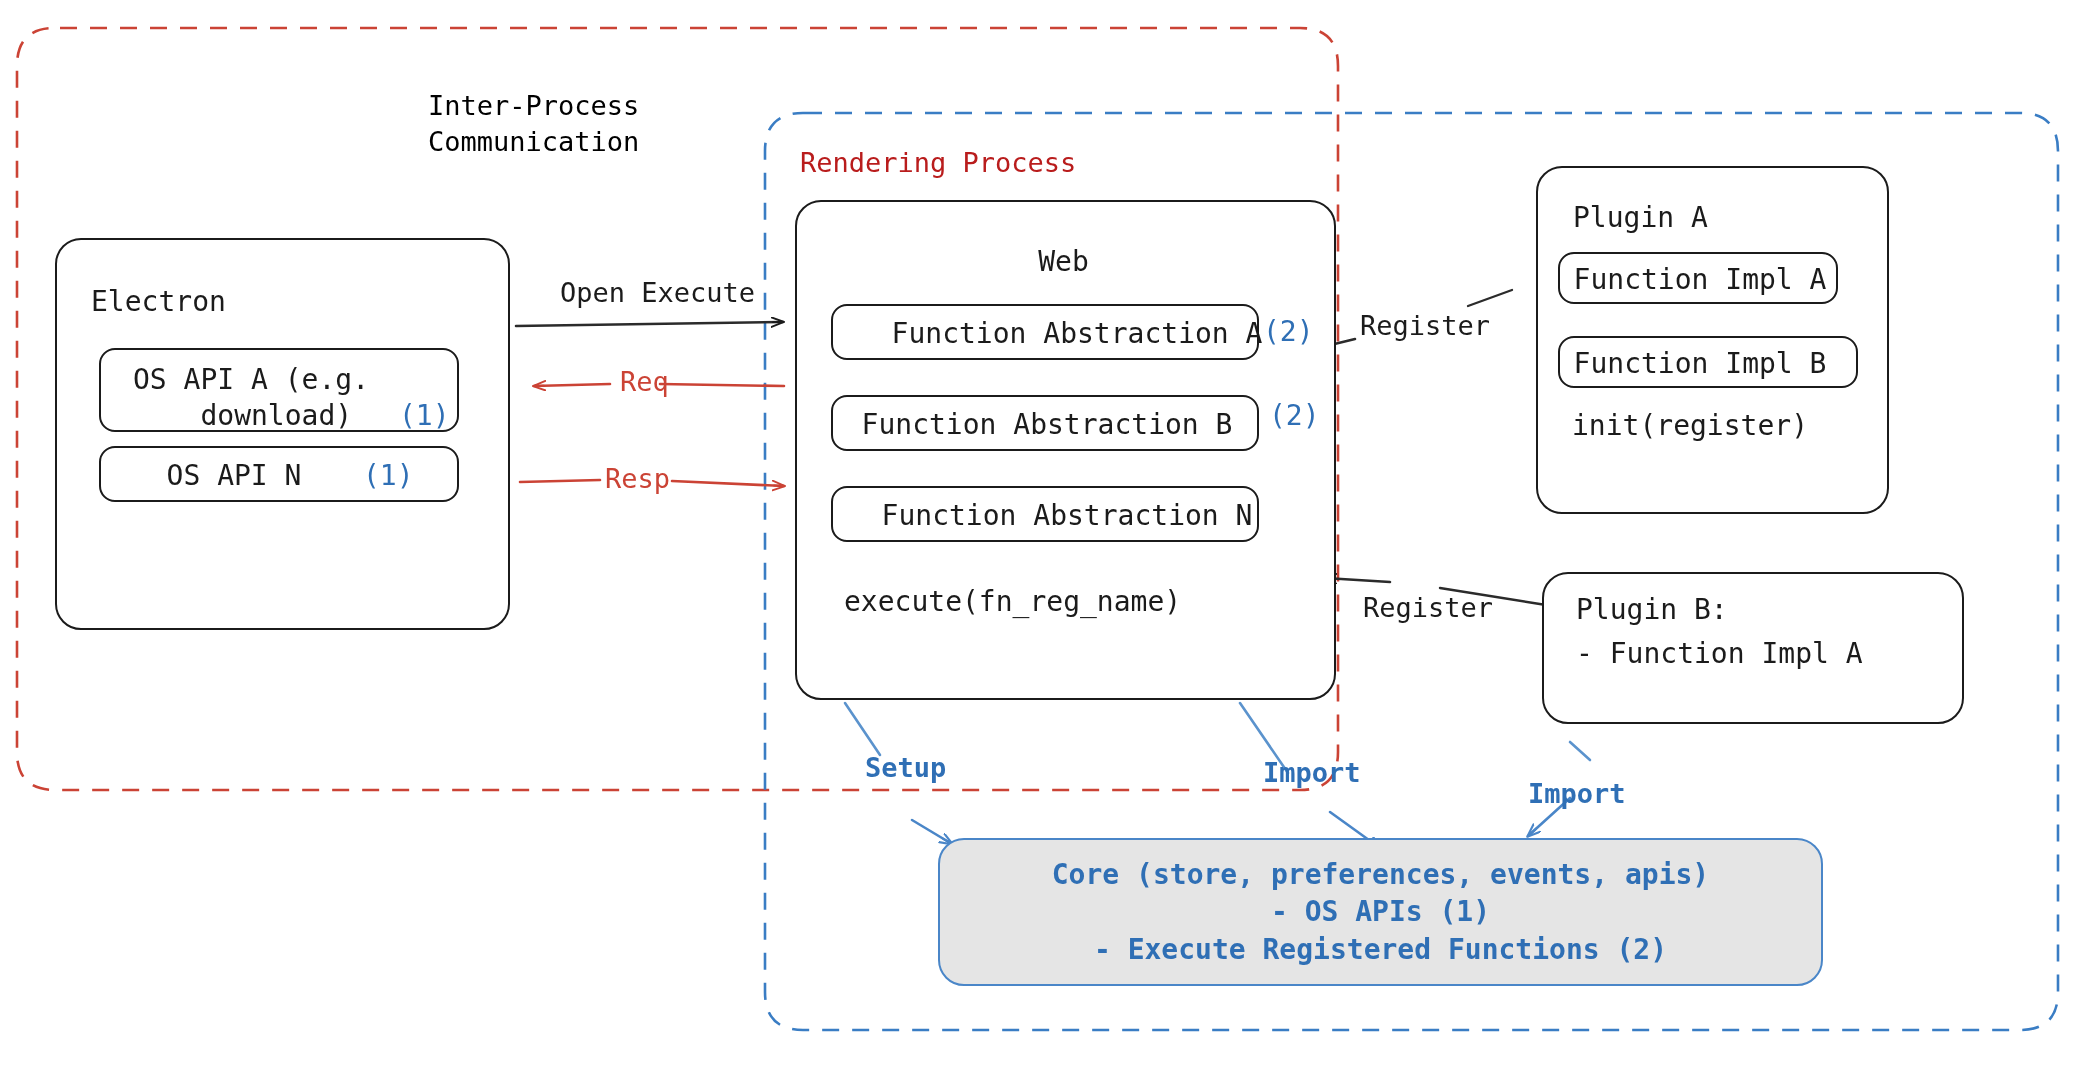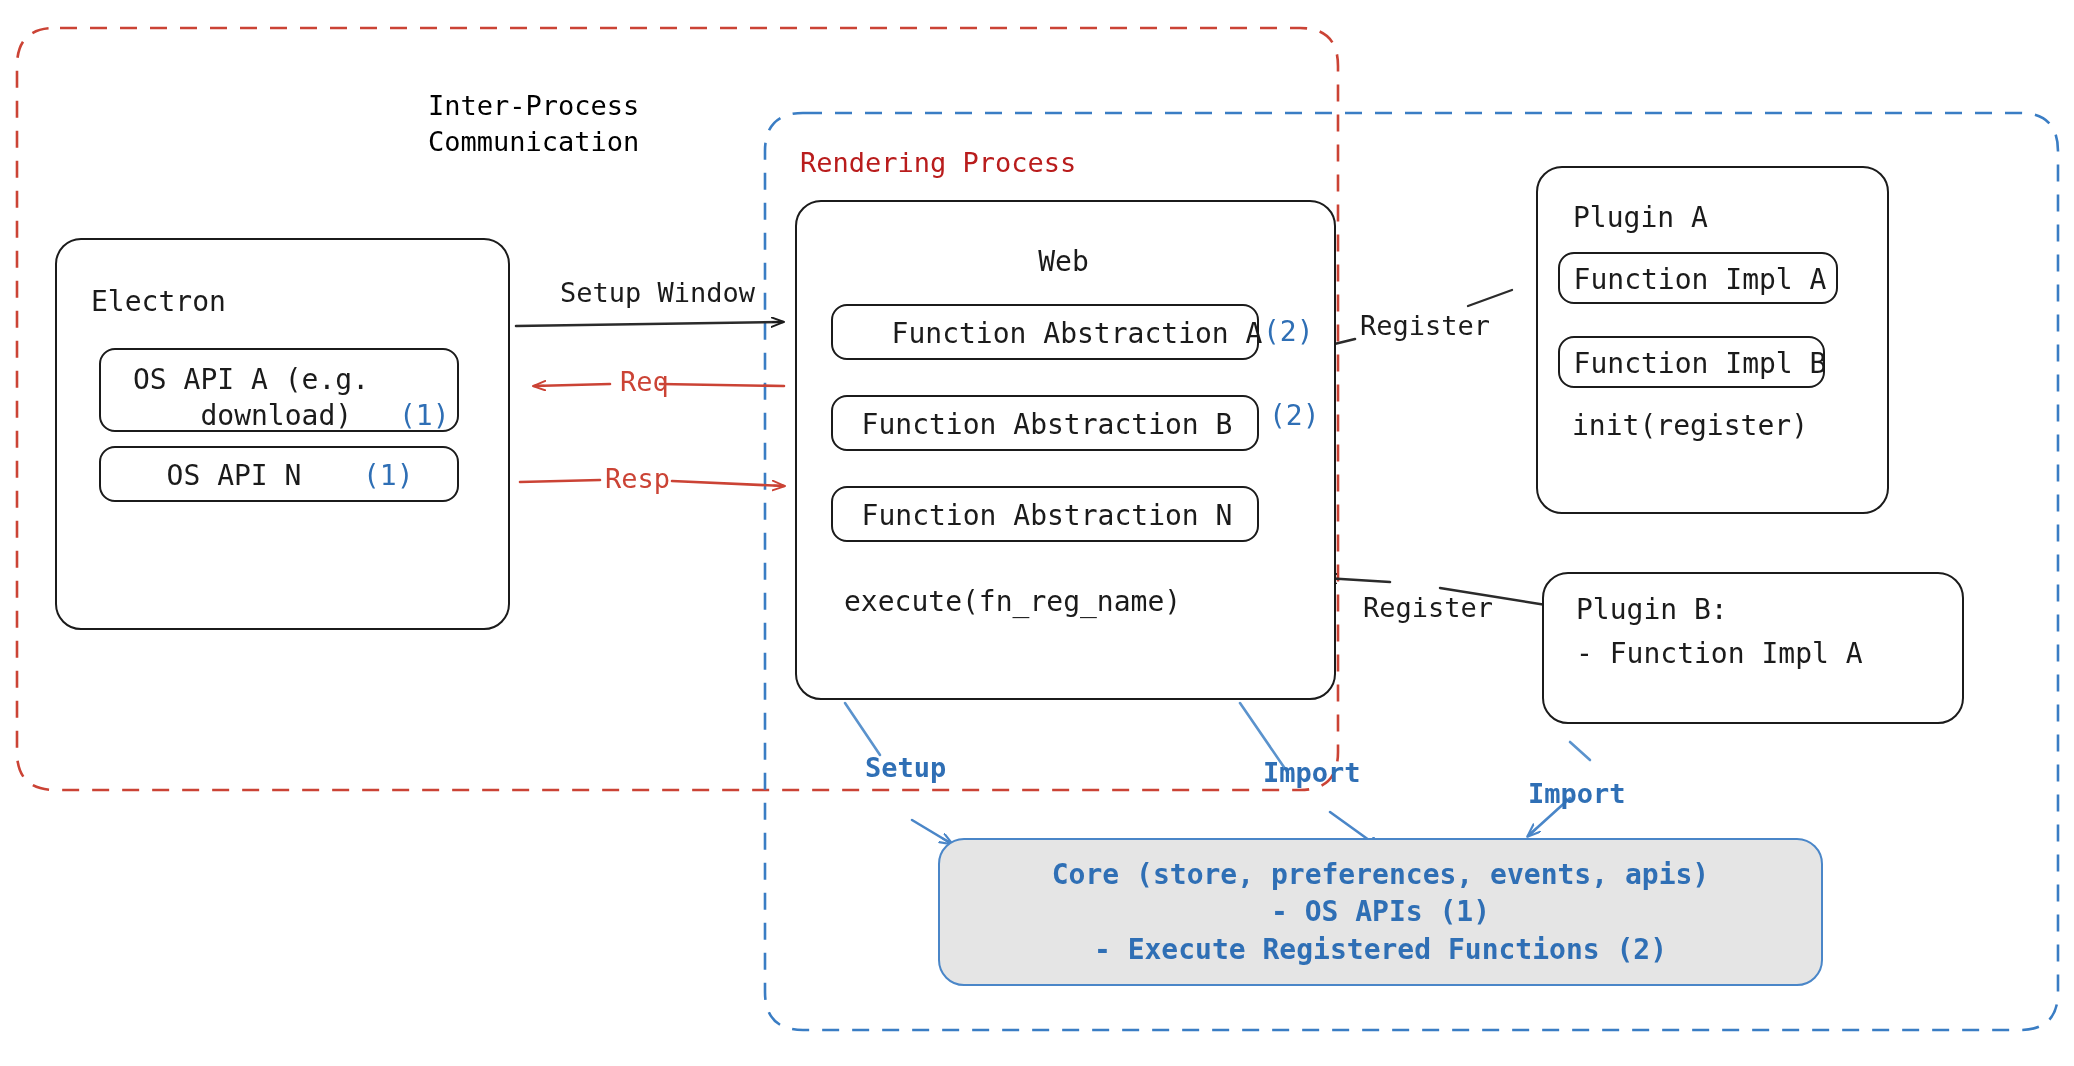--- a/index.html
+++ b/index.html
@@ -175,52 +175,52 @@
       <div class="lbl ctr b-item" style="left:0;top:10px;width:428px;padding-left:30px;">Function Abstraction A</div>
     </div>
     <div class="lbl blue-accent b-item" style="left:466px;top:112px;">(2)</div>
 
     <div class="box inner" style="left:34px;top:193px;width:428px;height:56px;">
       <div class="lbl ctr b-item" style="left:0;top:10px;width:428px;">Function Abstraction B</div>
     </div>
     <div class="lbl blue-accent b-item" style="left:472px;top:196px;">(2)</div>
 
     <div class="box inner" style="left:34px;top:284px;width:428px;height:56px;">
-      <div class="lbl ctr b-item" style="left:0;top:10px;width:428px;">Function Abstraction N</div>
+      <div class="lbl ctr b-item" style="left:0;top:10px;width:428px;padding-left:20px;">Function Abstraction N</div>
     </div>
 
     <div class="lbl b-item" style="left:47px;top:382px;">execute(fn_reg_name)</div>
   </div>
 
   <div class="box" style="left:1536px;top:166px;width:353px;height:348px;">
     <div class="lbl b-title" style="left:35px;top:32px;text-align:right;">Plugin A</div>
 
     <div class="box inner" style="left:20px;top:84px;width:280px;height:52px;">
       <div class="lbl ctr b-item" style="left:0;top:8px;width:280px;">Function Impl A</div>
     </div>
 
-    <div class="box inner" style="left:20px;top:168px;width:267px;height:52px;">
+    <div class="box inner" style="left:20px;top:168px;width:300px;height:52px;">
       <div class="lbl ctr b-item" style="left:0;top:8px;width:280px;">Function Impl B</div>
     </div>
 
     <div class="lbl b-item" style="left:34px;top:240px;">init(register)</div>
   </div>
 
   <div class="box" style="left:1542px;top:572px;width:422px;height:152px;">
     <div class="lbl b-title" style="left:32px;top:18px;">Plugin B:</div>
     <div class="lbl b-item" style="left:32px;top:62px;">- Function Impl A</div>
   </div>
 
   <div class="core-box" style="left:938px;top:838px;width:885px;height:148px;">
     <div class="core-line">Core (store, preferences, events, apis)</div>
     <div class="core-line">- OS APIs (1)</div>
     <div class="core-line">- Execute Registered Functions (2)</div>
   </div>
 
-  <div class="edge-label" style="left:560px;top:277px;">Setup Window</div>
+  <div class="edge-label" style="left:560px;top:277px;">Open Execute</div>
 
   <div class="edge-label red" style="left:620px;top:366px;">Req</div>
 
   <div class="edge-label red" style="left:605px;top:463px;">Resp</div>
 
   <div class="edge-label" style="left:1360px;top:310px;">Register</div>
 
   <div class="edge-label" style="left:1363px;top:592px;">Register</div>
 
   <div class="edge-label blue" style="left:865px;top:752px;">Setup</div>

